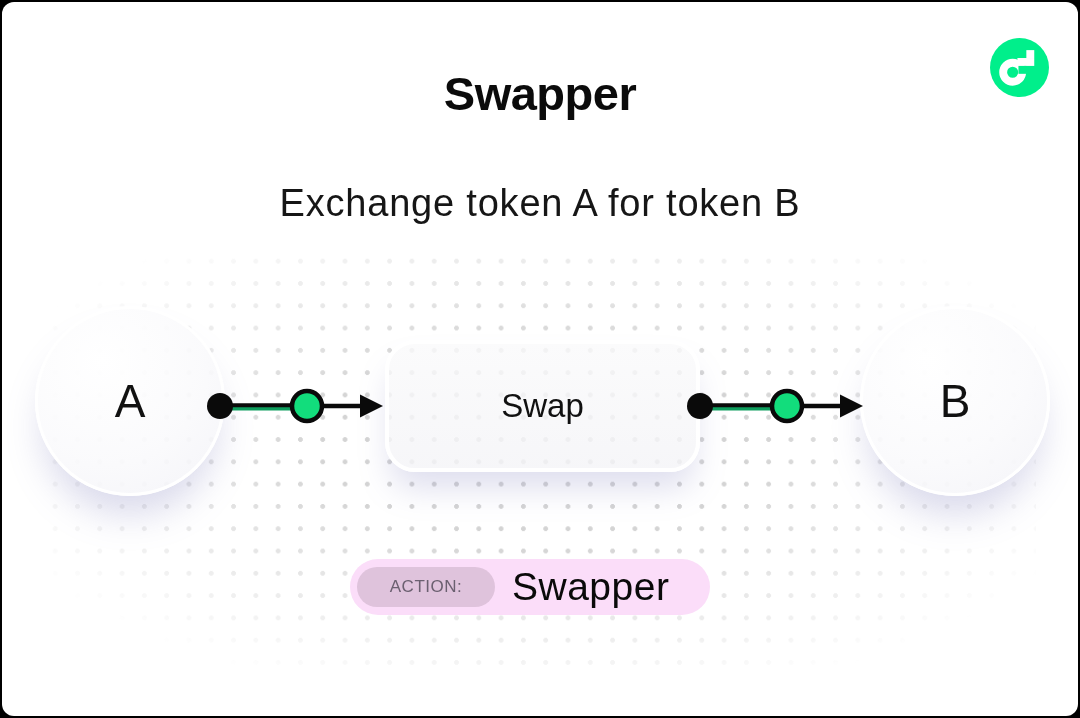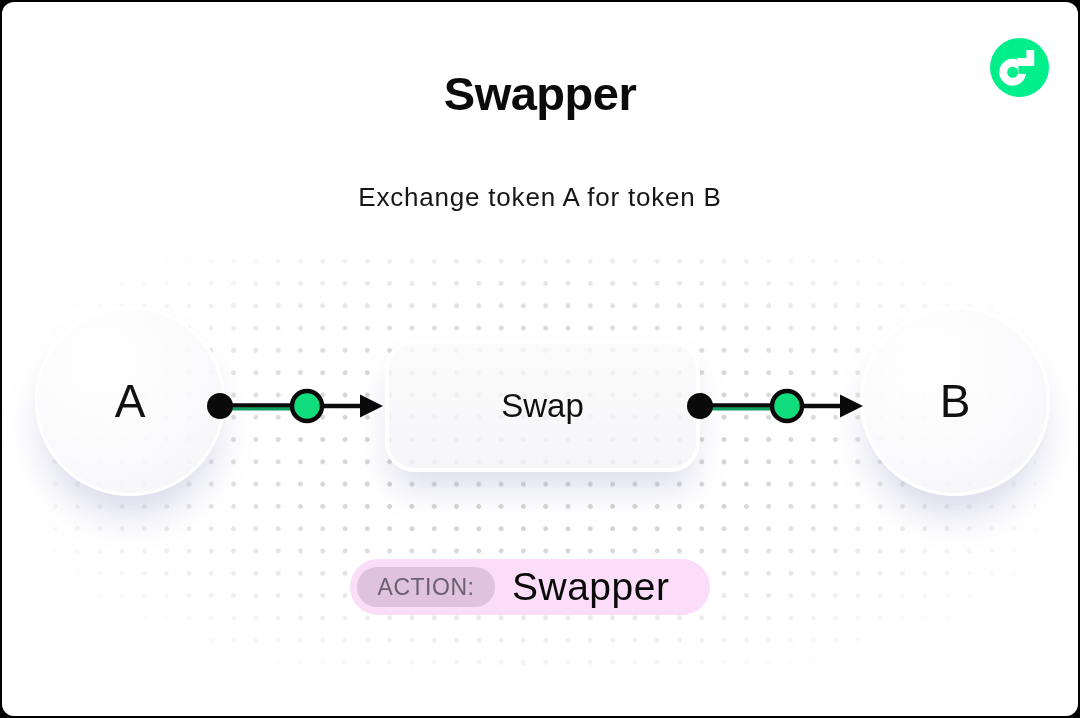--- a/index.html
+++ b/index.html
@@ -48,21 +48,21 @@
     font-weight: 700;
     letter-spacing: -0.5px;
     color: #0b0b0b;
   }
   .subtitle {
     position: absolute;
     top: 180px;
     left: 0;
     width: 100%;
     text-align: center;
-    font-size: 26px;
+    font-size: 38px;
     font-weight: 400;
     letter-spacing: 0.8px;
     color: #161616;
   }
   .node {
     position: absolute;
     display: flex;
     align-items: center;
     justify-content: center;
     color: #111;
@@ -118,21 +118,21 @@
   }
   .badge-label {
     margin-left: 7px;
     width: 138px;
     height: 40px;
     border-radius: 20px;
     background: #dfc3dc;
     display: flex;
     align-items: center;
     justify-content: center;
-    font-size: 23px;
+    font-size: 17px;
     font-weight: 500;
     letter-spacing: 0.5px;
     color: #6b6070;
   }
   .badge-value {
     margin-left: 17px;
     font-size: 39px;
     font-weight: 400;
     letter-spacing: 0.5px;
     color: #0a0a0a;

